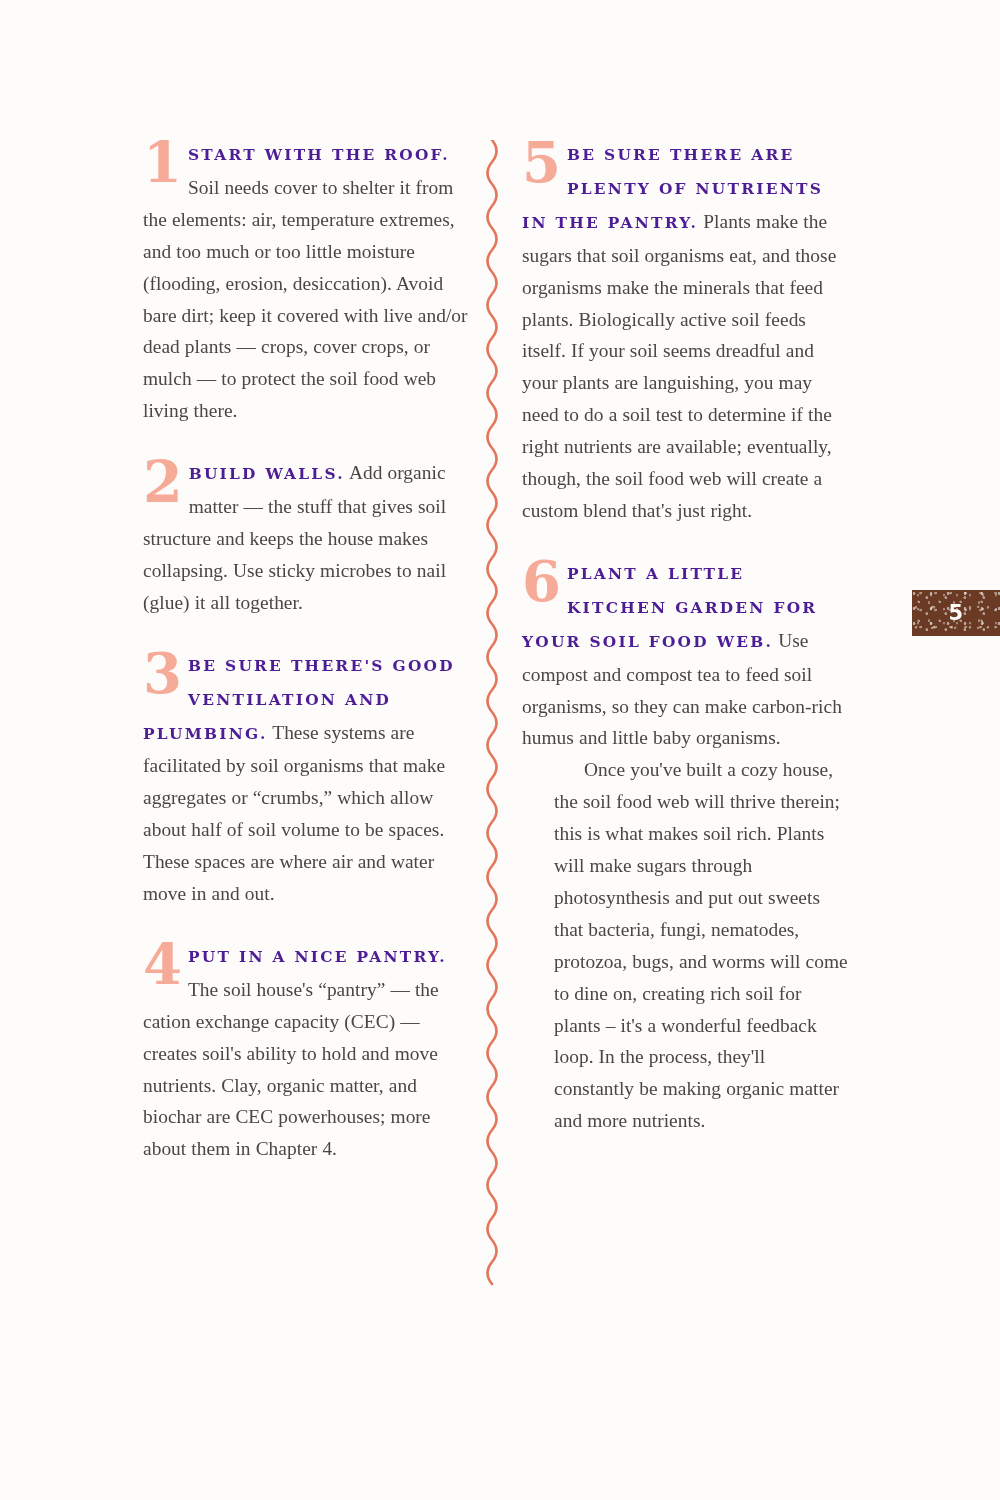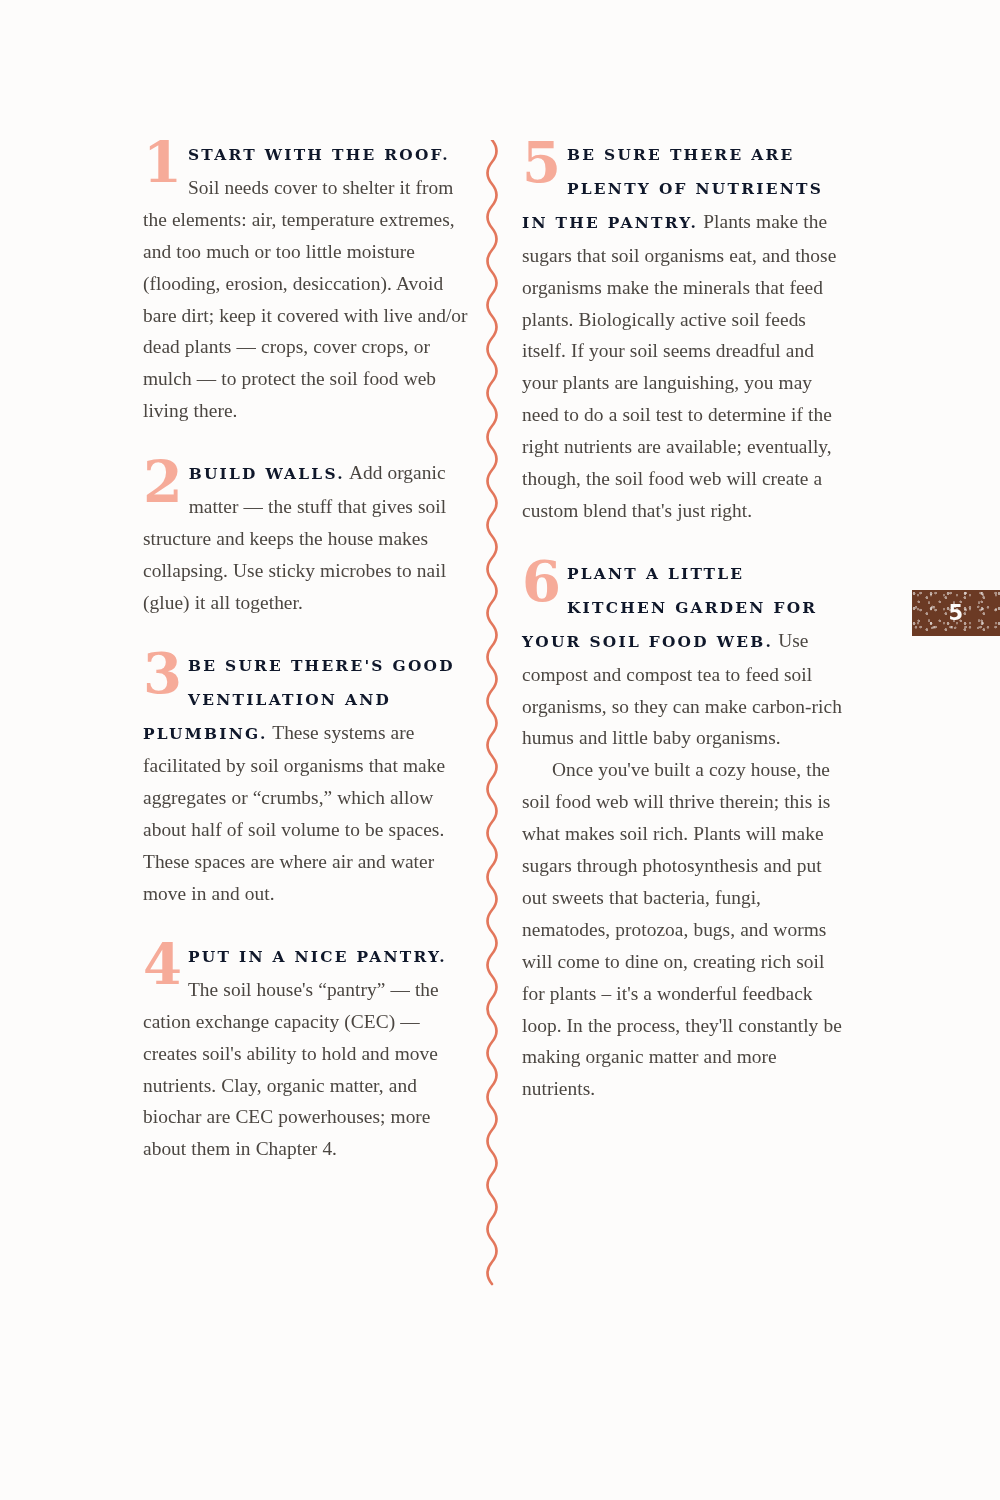--- a/index.html
+++ b/index.html
@@ -63,27 +63,28 @@
     color: #4b4641;
     text-align: left;
     letter-spacing: 0.04px;
     word-spacing: 0.2px;
   }
   .body-text .heading {
     font-family: "DejaVu Serif", "Liberation Serif", serif;
     font-weight: bold;
     font-size: 15.4px;
     letter-spacing: 2.25px;
-    color: #0f172a;
+    color: #4c1d95;
     text-transform: uppercase;
     line-height: 31.9px;
   }
   .body-text .indent-para {
     display: block;
     text-indent: 30px;
+    margin-left: 32px;
   }
 
   
   .divider {
     position: absolute;
     left: 479px;
     top: 140px;
     width: 26px;
     height: 1196px;
   }

